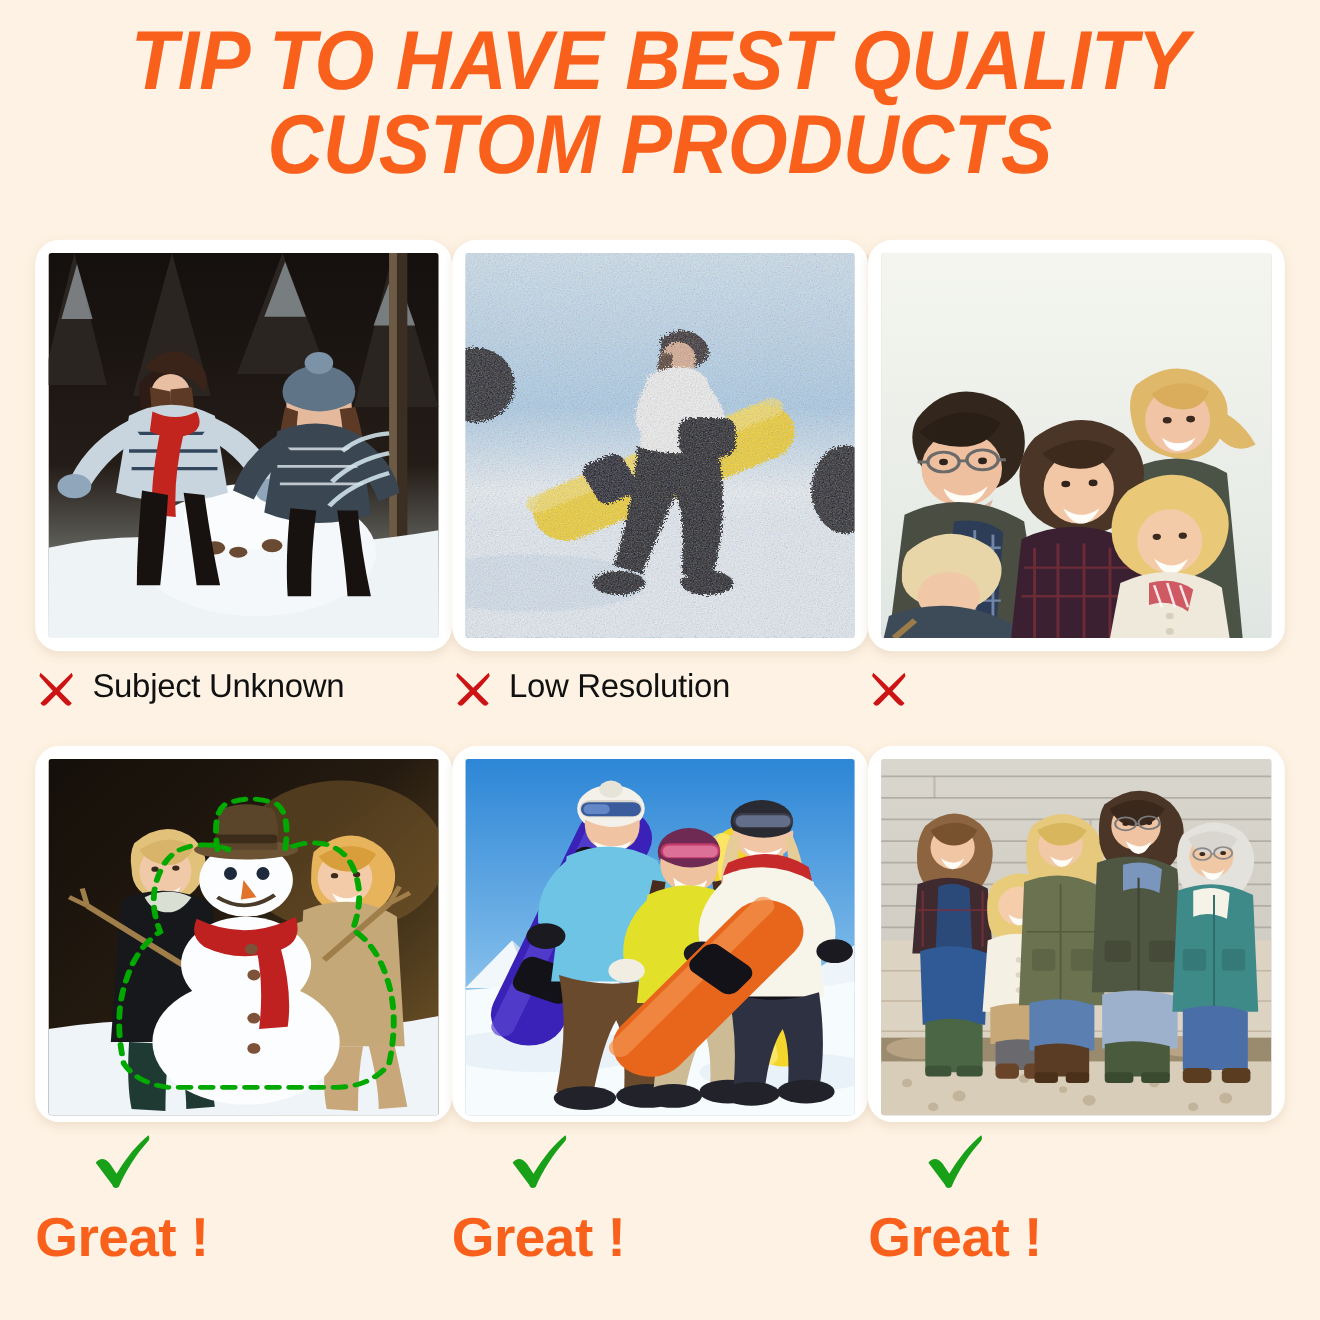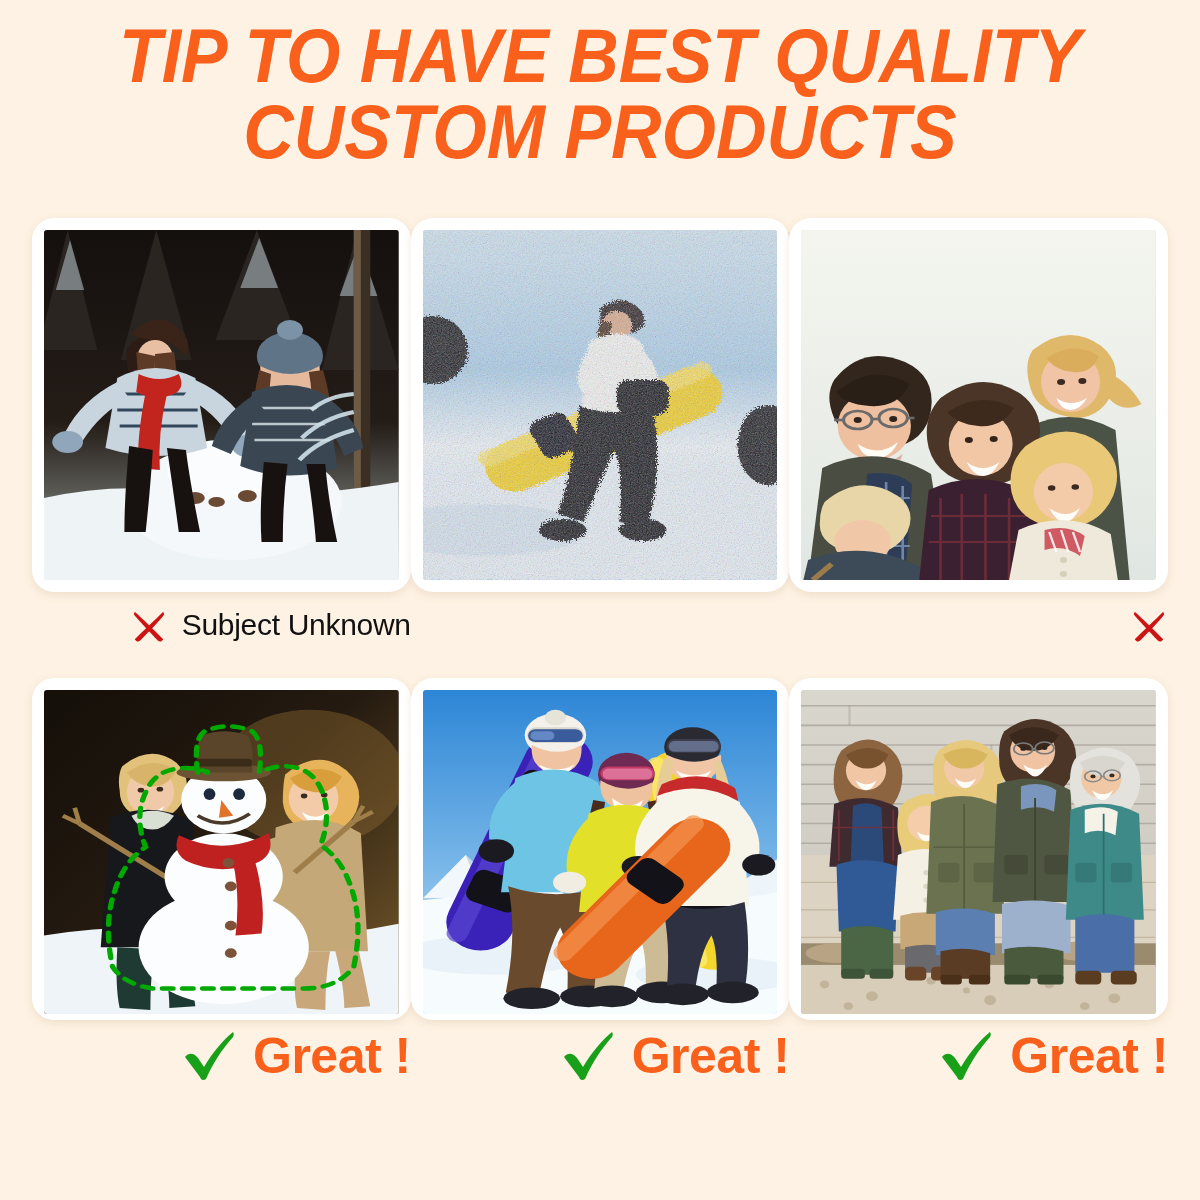--- a/index.html
+++ b/index.html
@@ -37,21 +37,21 @@
 
   
   .grid{
     position:absolute;left:0;top:218px;width:1200px;z-index:3;
     display:flex;flex-direction:column;
   }
   .row{display:flex;justify-content:space-between;padding:0 32px;box-sizing:border-box;}
   .row.top{height:452px;}
   .row.bottom{height:470px;margin-top:8px;}
 
-  .cell{width:424px;display:flex;flex-direction:column;align-items:flex-end;}
+  .cell{width:424px;display:flex;flex-direction:column;align-items:flex-start;}
 
   
   .card{
     background:#FFFFFF;
     border-radius:22px;
     box-shadow:0 3px 9px rgba(180,140,100,0.18);
     padding:12px;
     box-sizing:border-box;
     width:100%;
   }
@@ -73,20 +73,21 @@
     font-size:30px;color:#111;font-weight:400;
     letter-spacing:-0.3px;
     white-space:nowrap;
   }
   .caption .x-ico{width:38px;height:38px;flex:0 0 38px;}
 
   
   .great{
     display:flex;align-items:center;justify-content:center;gap:16px;
     padding:8px 0 10px 0;
+    flex-direction:column;
   }
   .great .ck{width:56px;height:56px;flex:0 0 56px;}
   .great .txt{
     color:#F8601C;font-weight:700;font-size:50px;line-height:50px;
     letter-spacing:-0.5px;
   }
 
   
   .ph-svg{display:block;width:100%;height:100%;}
 </style>
@@ -252,20 +253,27 @@
                 <rect x="164" y="150" width="44" height="34" rx="10" fill="#17171c"></rect>
                 <path d="M132 176 q30 12 62 0 q10 62 -4 120 l-24 -4 q4 -48 -4 -72 q-10 26 -26 72 l-22 -8 q16 -60 18 -108Z" fill="#16161b"></path>
                 <ellipse cx="118" cy="300" rx="20" ry="11" fill="#16161b"></ellipse>
                 <ellipse cx="186" cy="300" rx="20" ry="11" fill="#16161b"></ellipse>
               </g>
               <rect width="300" height="350" filter="url(#grain)" fill="#9fb6cc" opacity=".45"></rect>
               <rect width="300" height="350" filter="url(#grain)" fill="#ffd7c2" opacity=".18"></rect>
             </svg>
           </div>
         </div>
+        <div class="caption">
+          <svg class="x-ico" viewBox="0 0 40 40">
+            <path d="M5 6 C14 14 27 27 35 35 C33 38 31 38 29 36 C21 28 10 16 4 9 Z" fill="#CC1414"></path>
+            <path d="M35 6 C27 14 13 27 5 35 C7 38 9 38 11 36 C19 28 31 16 36 9 Z" fill="#CC1414"></path>
+          </svg>
+          <span>Low Resolution</span>
+        </div>
       </div>
 
       <div class="cell">
         <div class="card top-card">
           <div class="photo">
             <svg class="ph-svg" viewBox="0 0 300 350" preserveAspectRatio="none">
               <defs>
                 <linearGradient id="sky3" x1="0" y1="0" x2="0" y2="1">
                   <stop offset="0%" stop-color="#f4f5ef"></stop>
                     <stop offset="70%" stop-color="#e8ece6"></stop>

